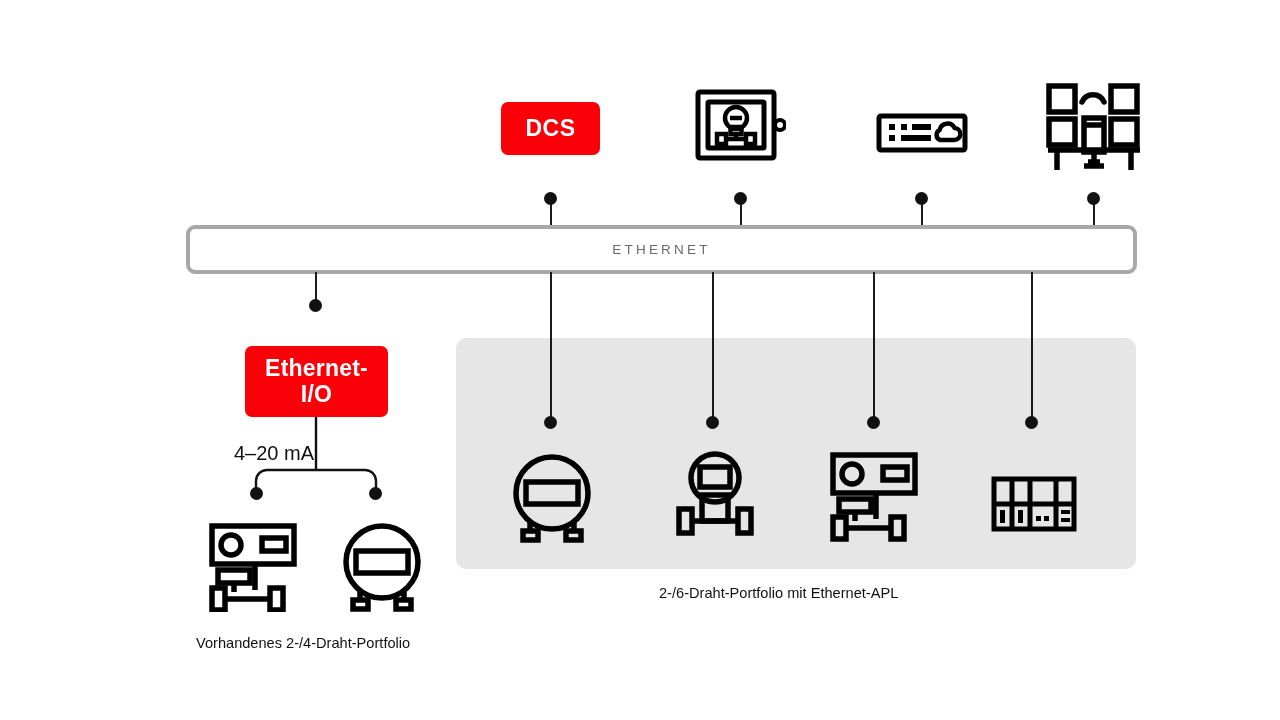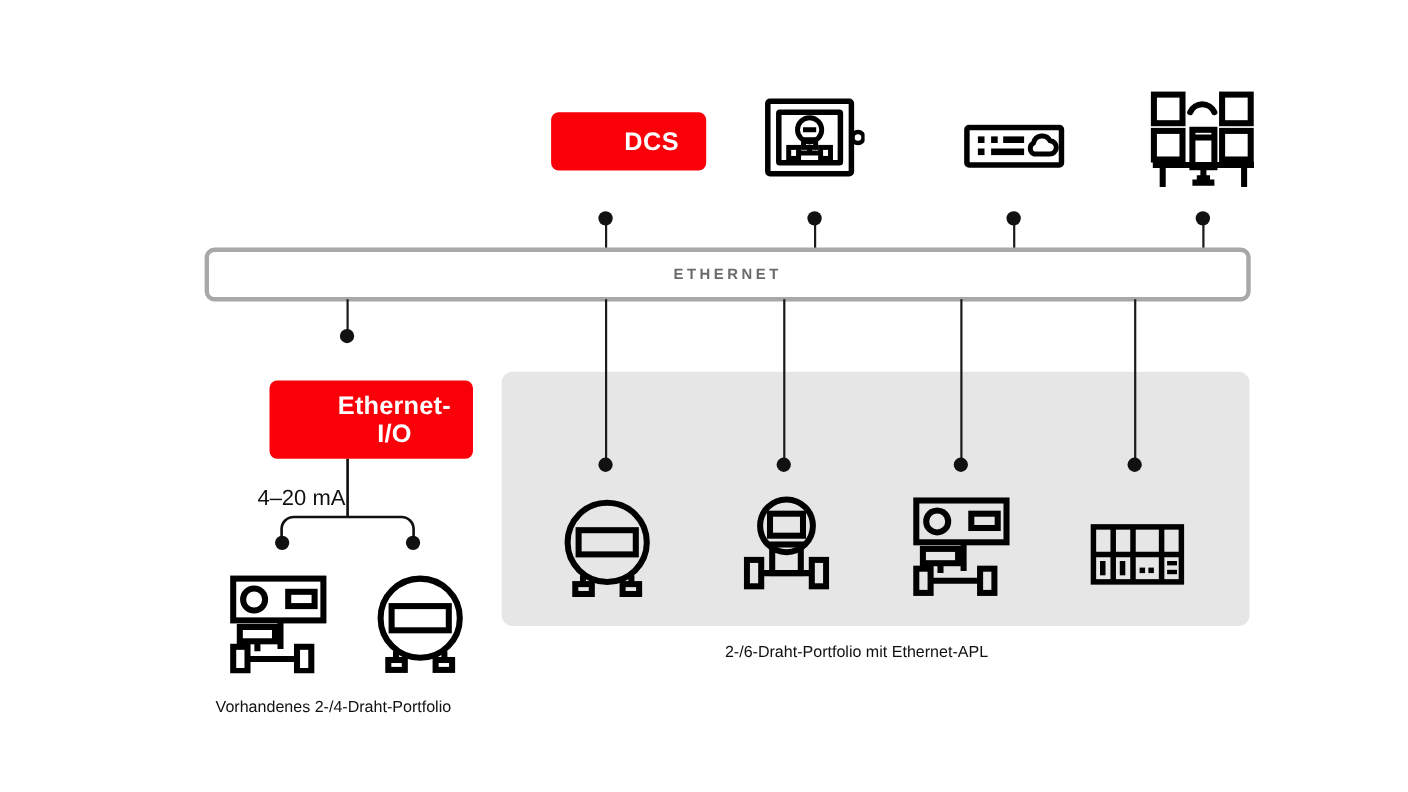--- a/index.html
+++ b/index.html
@@ -18,29 +18,29 @@
 
   
   .bus{
     position:absolute;left:186px;top:225px;width:951px;height:49px;
     border:4px solid #a8a8a8;border-radius:9px;background:#ffffff;
     box-sizing:border-box;
   }
   .bus-label{
     position:absolute;left:0;top:0;width:100%;height:100%;
     display:flex;align-items:center;justify-content:center;
-    font-size:13.5px;font-weight:700;letter-spacing:3.2px;color:#6b6b6b;
+    font-size:13.5px;font-weight:400;letter-spacing:3.2px;color:#6b6b6b;
     font-family:"Liberation Sans", sans-serif;
   }
 
   
   .redbox{
     position:absolute;background:#fa0008;border-radius:7px;
     display:flex;align-items:center;justify-content:center;
-    color:#ffffff;font-weight:700;text-align:center;line-height:1.12;padding-left:42px;
+    color:#ffffff;font-weight:700;text-align:center;line-height:1.12;
   }
   .dcs-box{left:501px;top:102px;width:99px;height:53px;font-size:23px;letter-spacing:.4px;}
   .eio-box{left:245px;top:346px;width:143px;height:71px;font-size:23px;letter-spacing:.2px;align-items:center;}
 
   
   .conn{position:absolute;background:#1a1a1a;}
   .vline{width:2px;}
   .dot{
     position:absolute;width:13px;height:13px;border-radius:50%;
     background:#111111;

